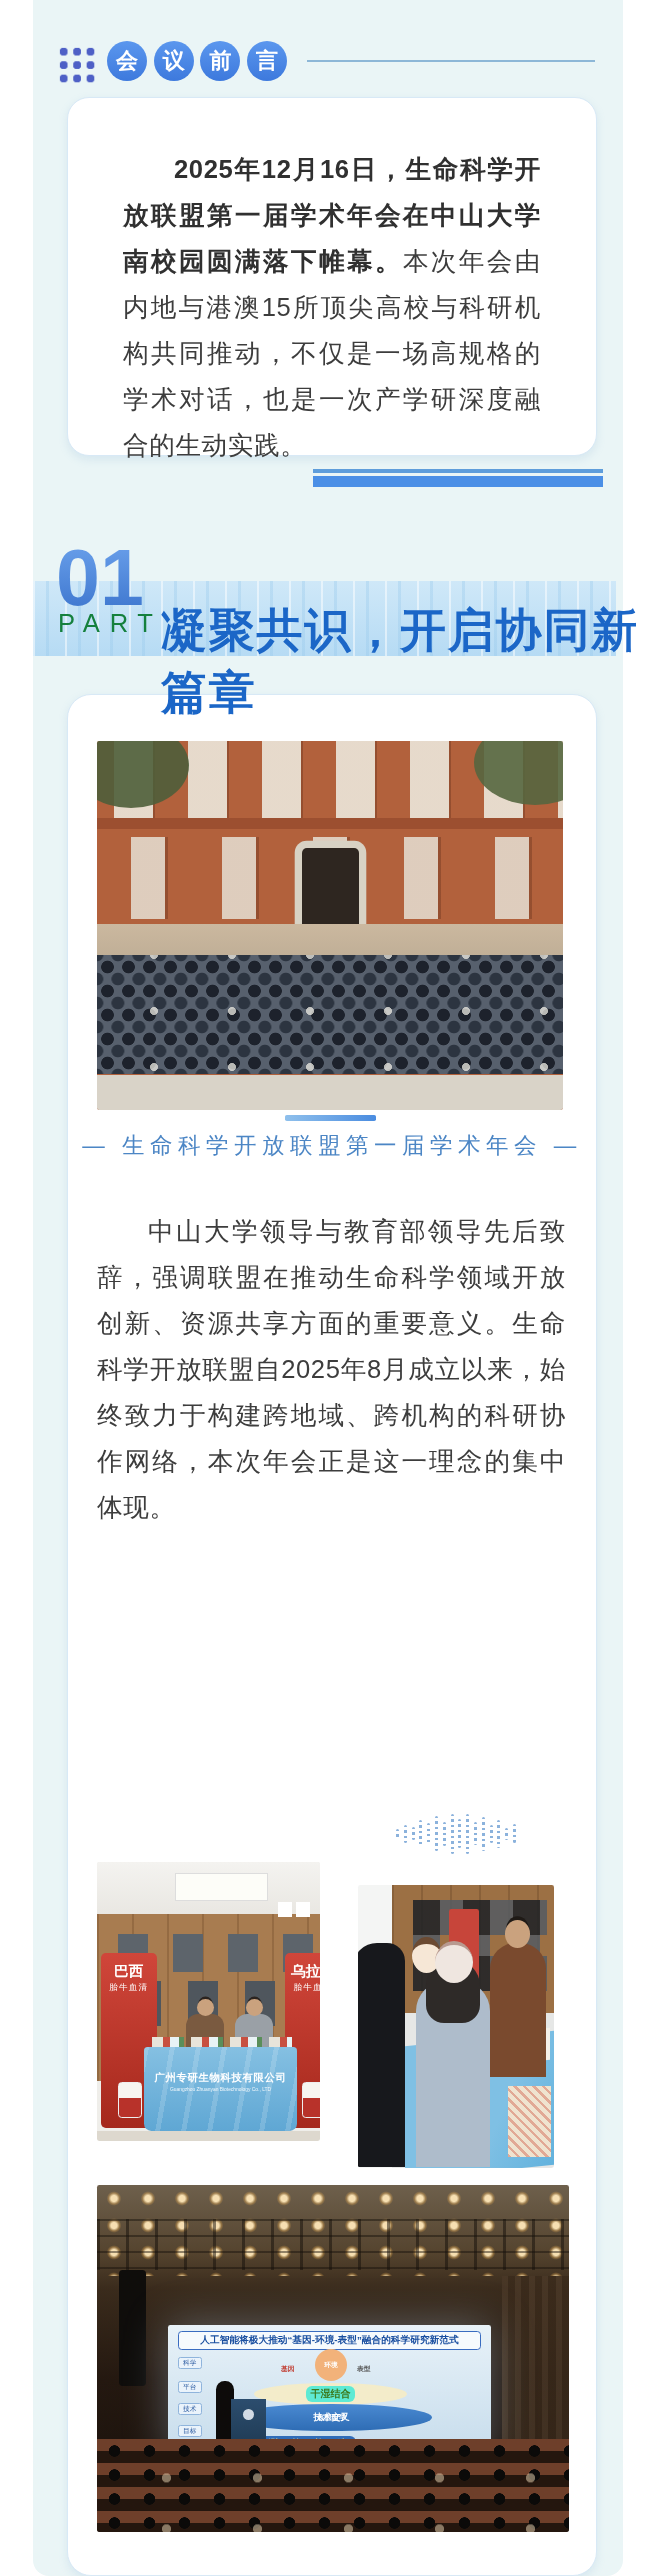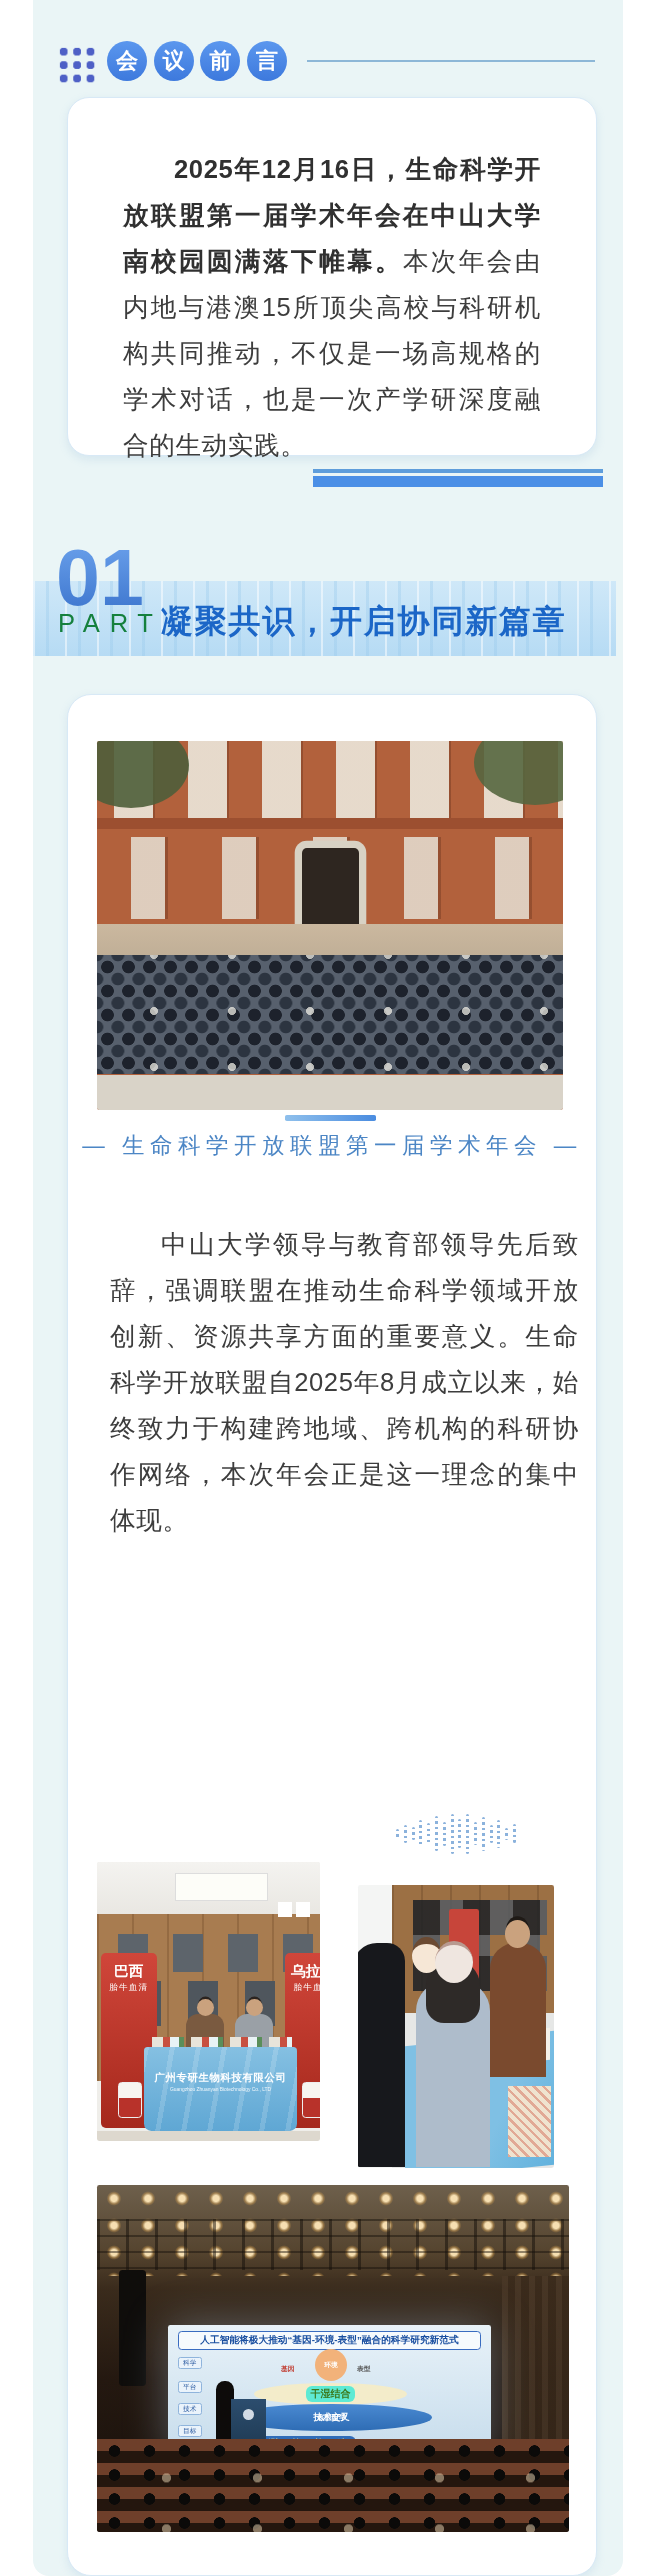--- a/index.html
+++ b/index.html
@@ -36,26 +36,26 @@
     background:repeating-linear-gradient(90deg,rgba(255,255,255,.5) 0 2.4px,transparent 2.4px 13.4px,
       rgba(150,200,235,.35) 13.4px 16px,transparent 16px 32px);}
   .sec-num{position:absolute;left:56px;top:538px;font-size:79px;font-weight:700;line-height:1;
     color:#4a86d8;z-index:2;}
   @supports (-webkit-background-clip:text){
     .sec-num{background:linear-gradient(180deg,#6ca2ec,#3b74cd);
       -webkit-background-clip:text;background-clip:text;color:transparent;}
   }
   .sec-part{position:absolute;left:58px;top:609px;font-size:25.6px;color:#15803d;
     letter-spacing:9.7px;z-index:2;}
-  .sec-title{position:absolute;left:161px;top:600px;font-size:32px;font-weight:700;
+  .sec-title{position:absolute;left:161px;top:600px;font-size:46px;font-weight:700;
     color:#1b66c7;letter-spacing:1.8px;z-index:2;}
 
   
   .card2{position:absolute;left:67px;top:694px;width:528px;height:1880px;border-radius:24px;}
-  .card2 .para{position:absolute;left:29px;width:469px;margin:13px;font-size:25.6px;line-height:46px;
+  .card2 .para{position:absolute;left:29px;width:469px;margin:0;font-size:25.6px;line-height:46px;
     color:#3d3d3d;text-align:justify;text-indent:51px;letter-spacing:0.6px;word-break:break-all;}
   .para-1{top:513px;}
   .para-2{top:941px;}
   .para b{font-weight:700;color:#2e2e2e;}
 
   .photo{position:absolute;overflow:hidden;border-radius:2.4px;}
   .photo *{position:absolute;}
 
   
   .group-photo{left:29px;top:46px;width:466px;height:369px;background:#b2613c;}

